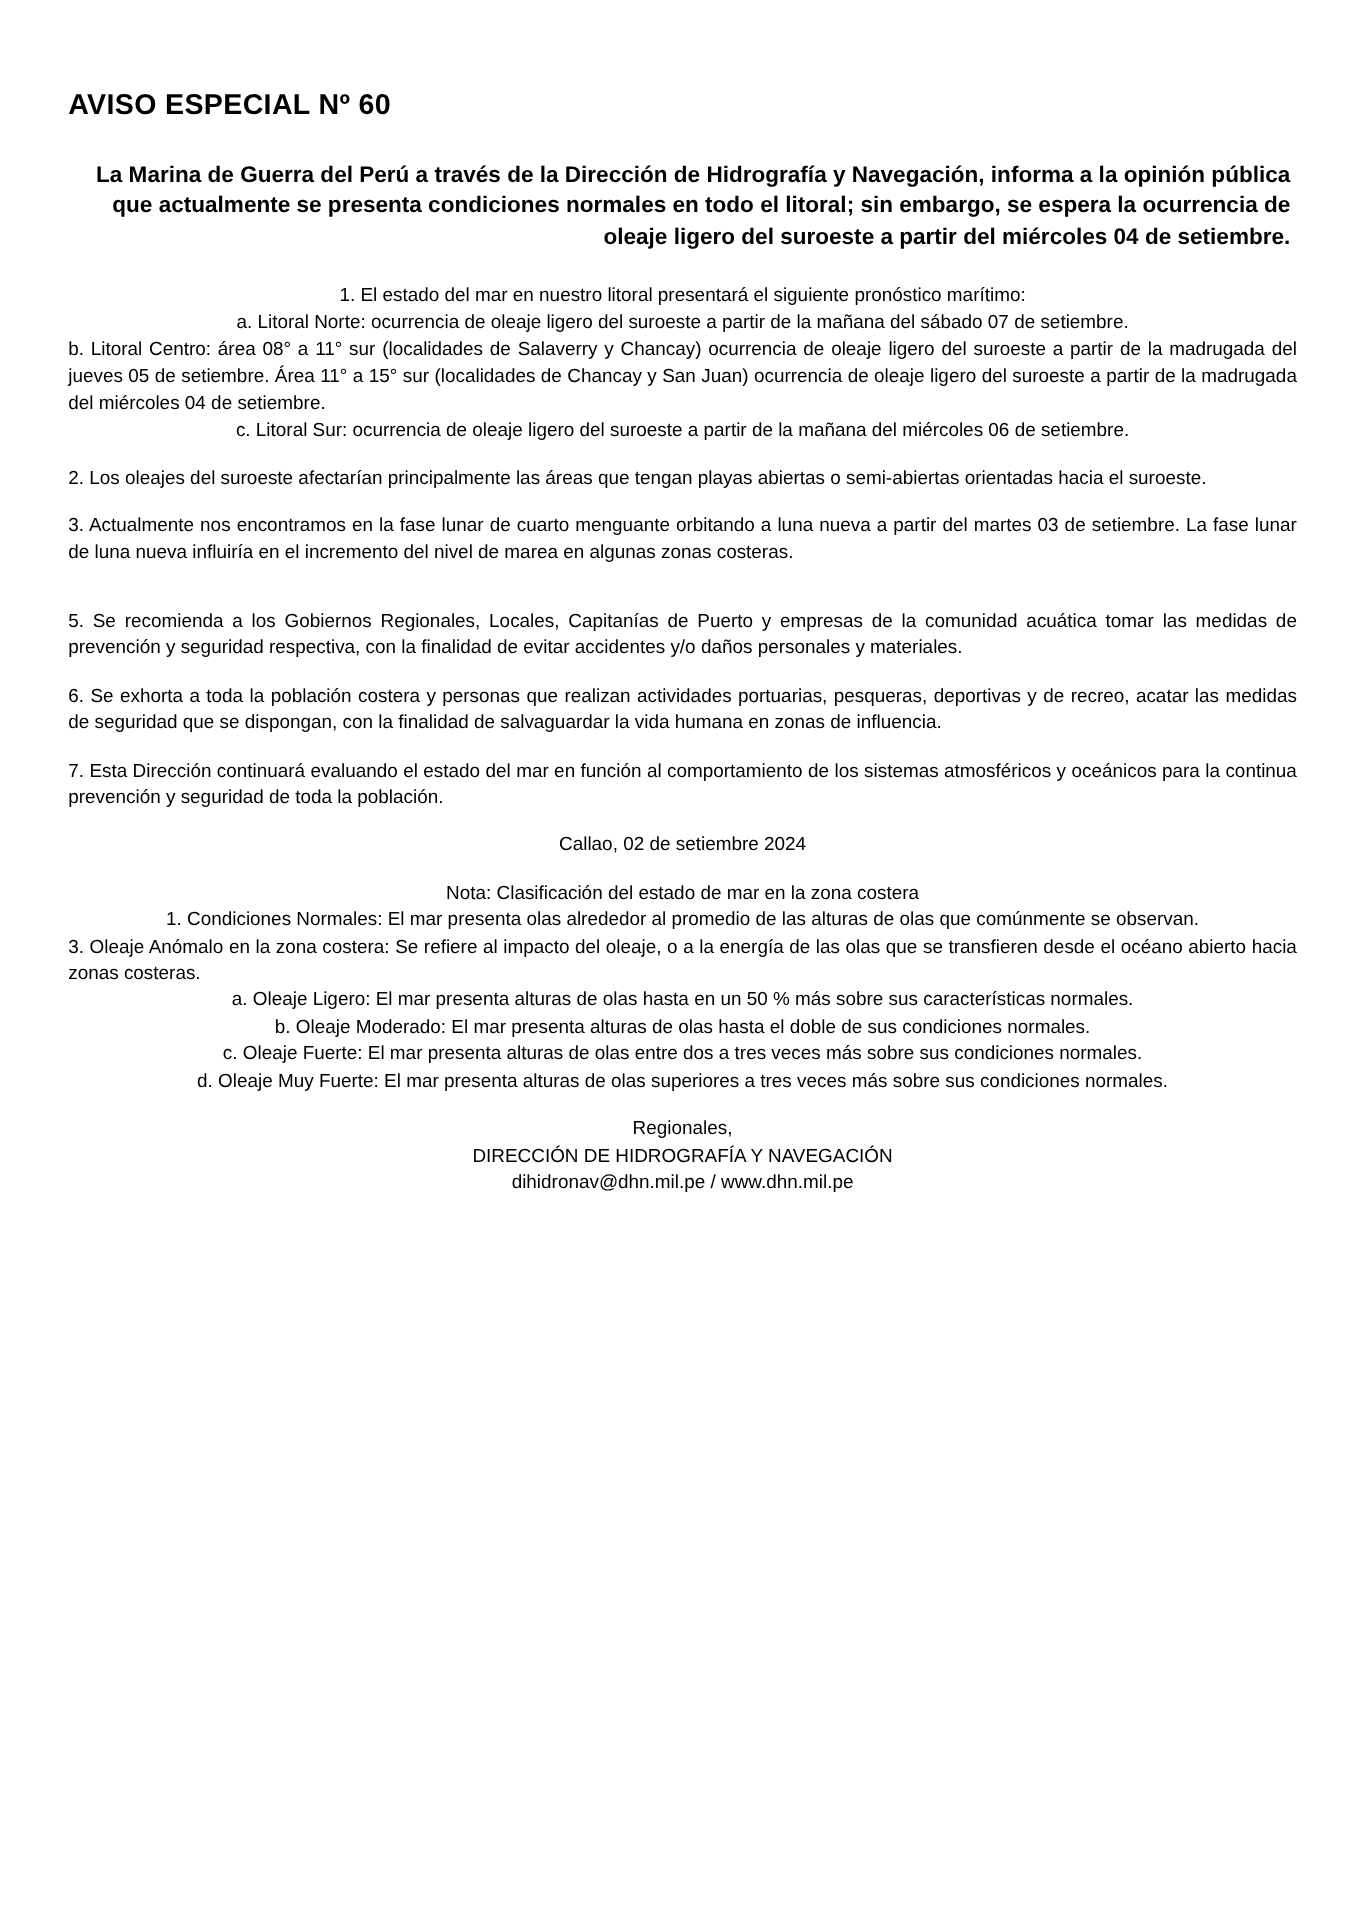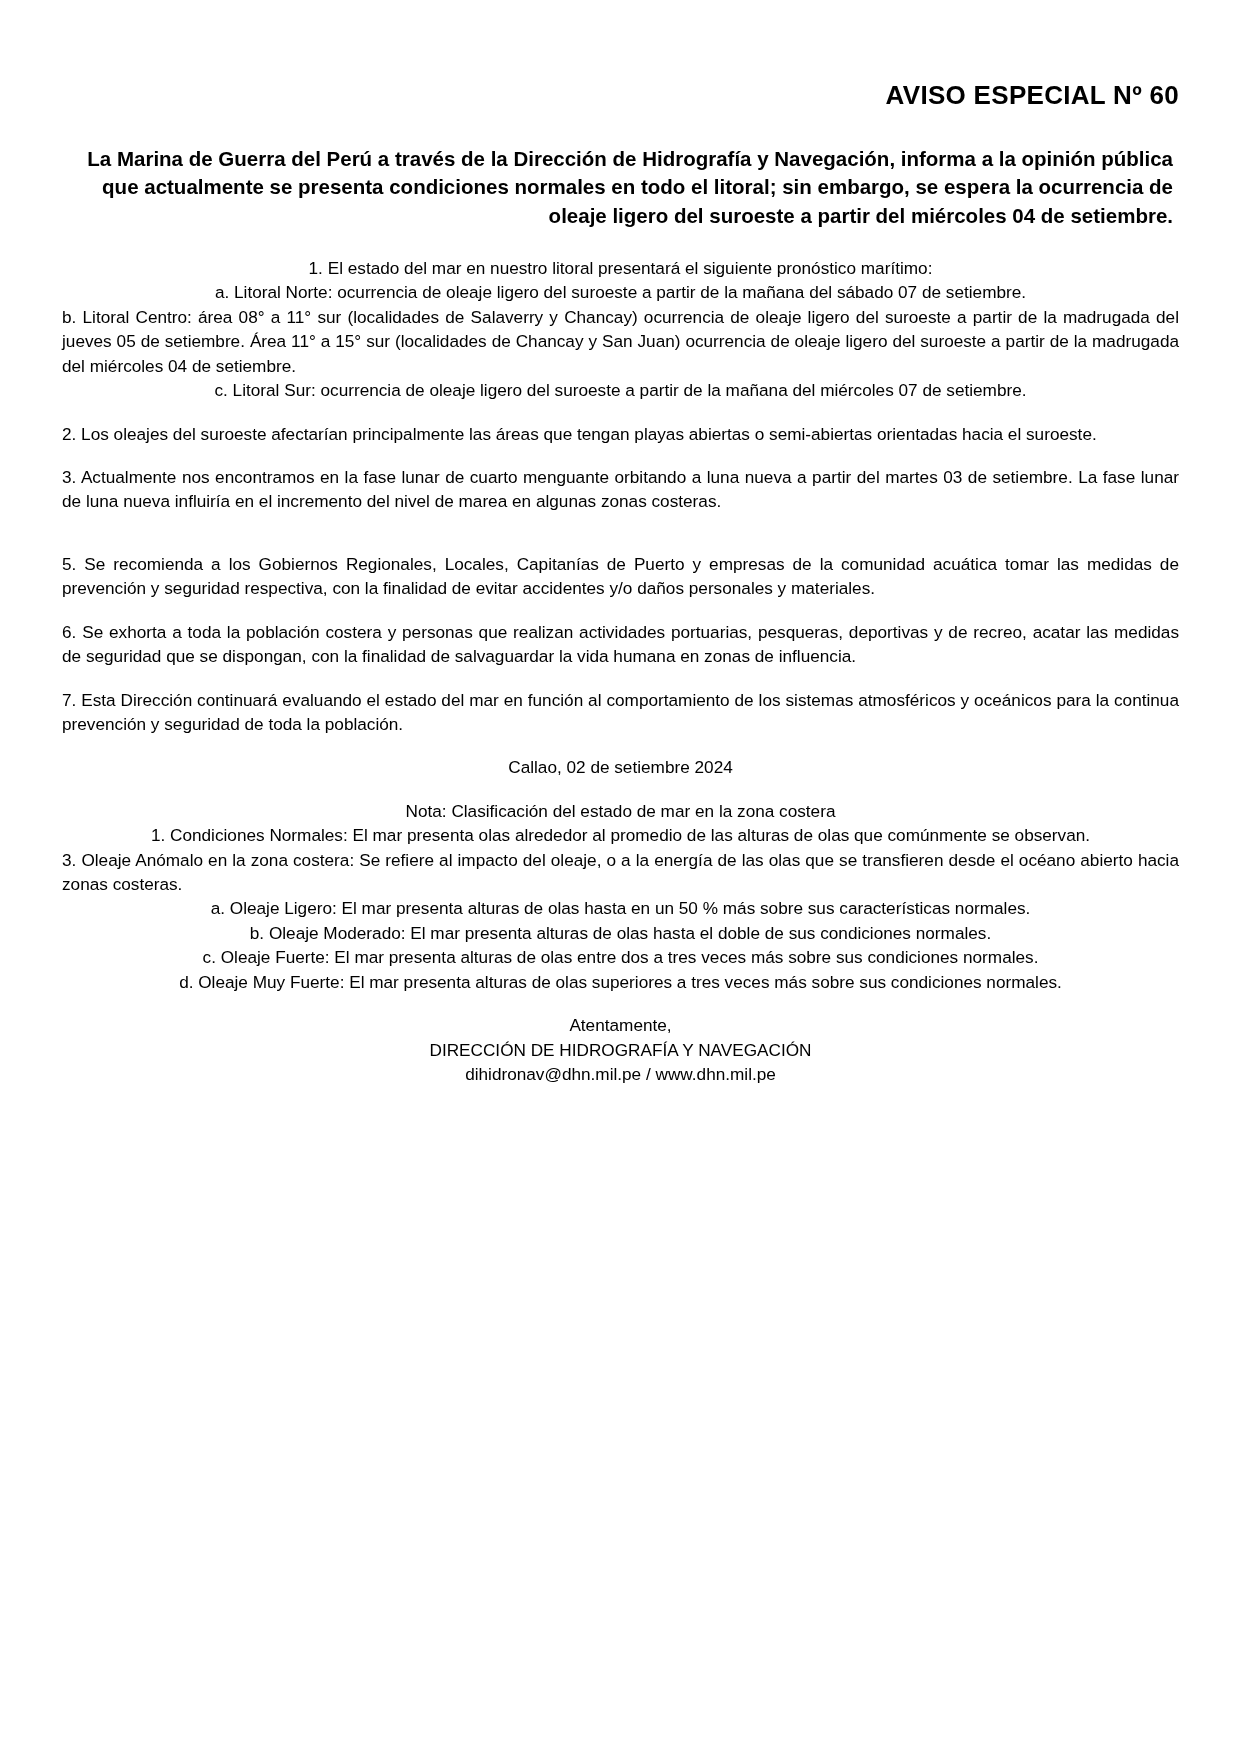--- a/index.html
+++ b/index.html
@@ -13,21 +13,21 @@
     width: 1241px;
     min-height: 1754px;
     margin: 0 auto;
     background: #ffffff;
     box-sizing: border-box;
     padding: 70px 62px 60px 62px;
     font-family: "Liberation Sans", sans-serif;
     color: #000000;
   }
   .doc-title {
-    text-align: right;
+    text-align: left;
     font-size: 26px;
     font-weight: bold;
     letter-spacing: 0.3px;
     margin: 10px 0 34px 0;
     line-height: 1.2;
   }
   .lead {
     text-align: right;
     font-size: 20.5px;
     font-weight: bold;
@@ -70,21 +70,21 @@
   <h1 class="doc-title">AVISO ESPECIAL Nº 60</h1>
 
   <p class="lead">La Marina de Guerra del Perú a través de la Dirección de Hidrografía y Navegación, informa a la opinión pública que actualmente se presenta condiciones normales en todo el litoral; sin embargo, se espera la ocurrencia de oleaje ligero del suroeste a partir del miércoles 04 de setiembre.</p>
 
   <div class="body-block">
 
     <div class="tight-group">
       <p class="para nojust">1. El estado del mar en nuestro litoral presentará el siguiente pronóstico marítimo:</p>
       <p class="para nojust">a. Litoral Norte: ocurrencia de oleaje ligero del suroeste a partir de la mañana del sábado 07 de setiembre.</p>
       <p class="para">b. Litoral Centro: área 08° a 11° sur (localidades de Salaverry y Chancay) ocurrencia de oleaje ligero del suroeste a partir de la madrugada del jueves 05 de setiembre. Área 11° a 15° sur (localidades de Chancay y San Juan) ocurrencia de oleaje ligero del suroeste a partir de la madrugada del miércoles 04 de setiembre.</p>
-      <p class="para nojust">c. Litoral Sur: ocurrencia de oleaje ligero del suroeste a partir de la mañana del miércoles 07 de setiembre.</p>
+      <p class="para nojust">c. Litoral Sur: ocurrencia de oleaje ligero del suroeste a partir de la mañana del miércoles 06 de setiembre.</p>
     </div>
 
     <div class="spacer"></div>
 
     <p class="para">2. Los oleajes del suroeste afectarían principalmente las áreas que tengan playas abiertas o semi-abiertas orientadas hacia el suroeste.</p>
 
     <div class="spacer"></div>
 
     <p class="para">3. Actualmente nos encontramos en la fase lunar de cuarto menguante orbitando a luna nueva a partir del martes 03 de setiembre. La fase lunar de luna nueva influiría en el incremento del nivel de marea en algunas zonas costeras.</p>
 
@@ -115,19 +115,19 @@
       <p class="para">3. Oleaje Anómalo en la zona costera: Se refiere al impacto del oleaje, o a la energía de las olas que se transfieren desde el océano abierto hacia zonas costeras.</p>
       <p class="para nojust">a. Oleaje Ligero: El mar presenta alturas de olas hasta en un 50 % más sobre sus características normales.</p>
       <p class="para nojust">b. Oleaje Moderado: El mar presenta alturas de olas hasta el doble de sus condiciones normales.</p>
       <p class="para nojust">c. Oleaje Fuerte: El mar presenta alturas de olas entre dos a tres veces más sobre sus condiciones normales.</p>
       <p class="para nojust">d. Oleaje Muy Fuerte: El mar presenta alturas de olas superiores a tres veces más sobre sus condiciones normales.</p>
     </div>
 
     <div class="spacer"></div>
 
     <div class="sign-block tight-group">
-      <p class="para nojust">Atentamente,</p>
+      <p class="para nojust">Regionales,</p>
       <p class="para nojust">DIRECCIÓN DE HIDROGRAFÍA Y NAVEGACIÓN</p>
       <p class="para nojust">dihidronav@dhn.mil.pe / www.dhn.mil.pe</p>
     </div>
 
   </div>
 </div>
 
 </body></html>

